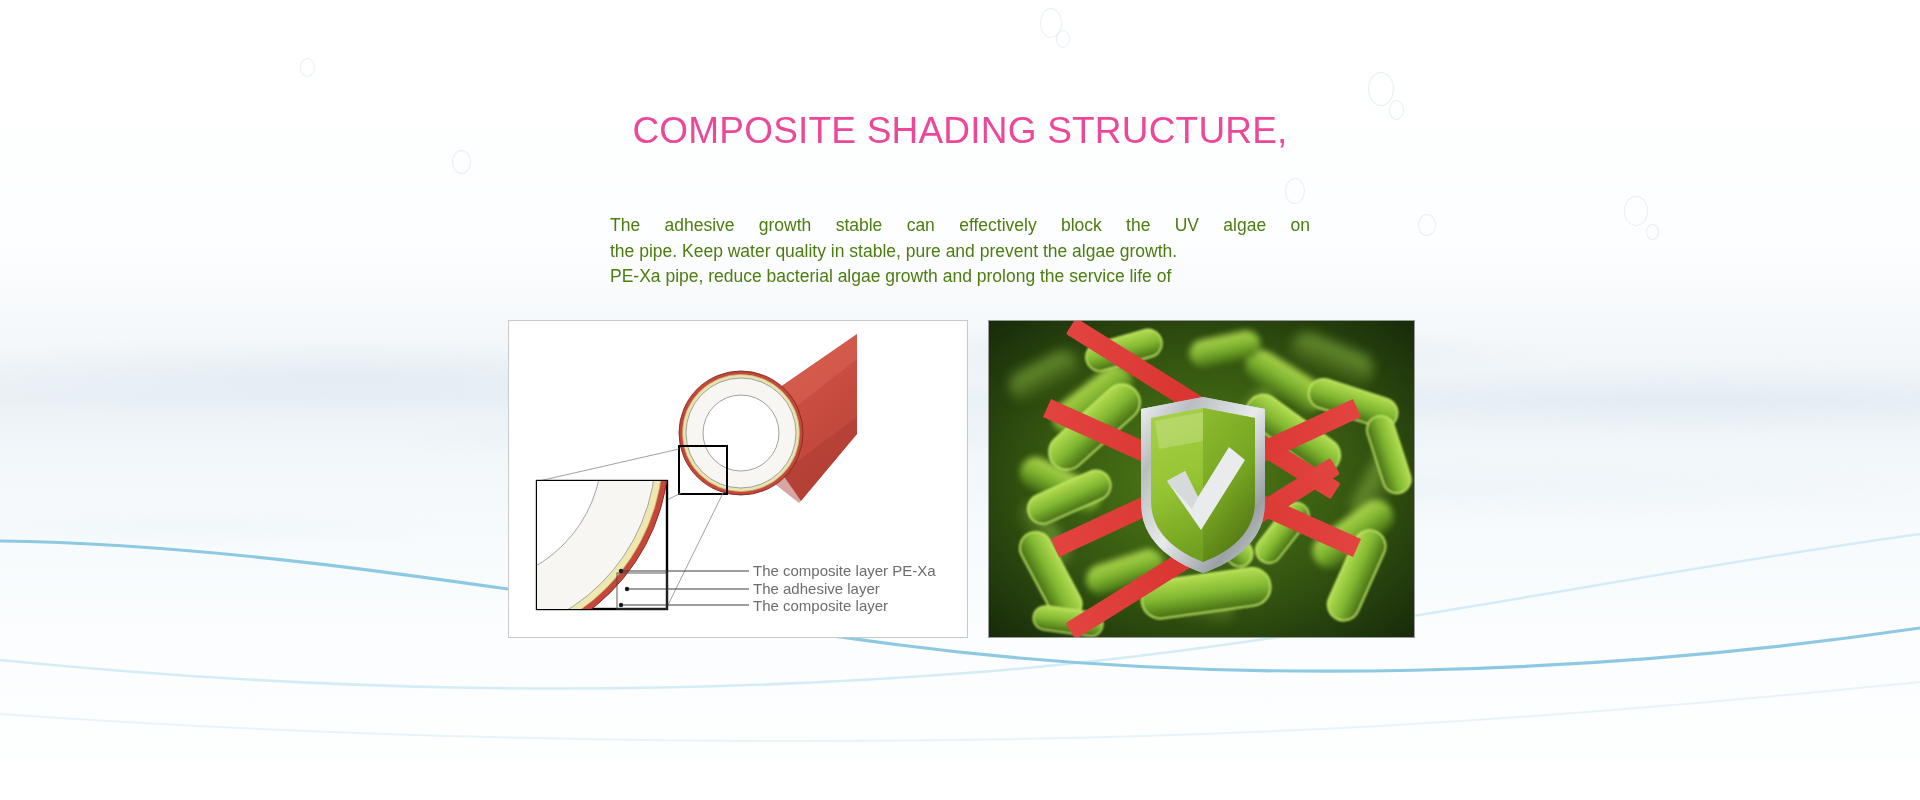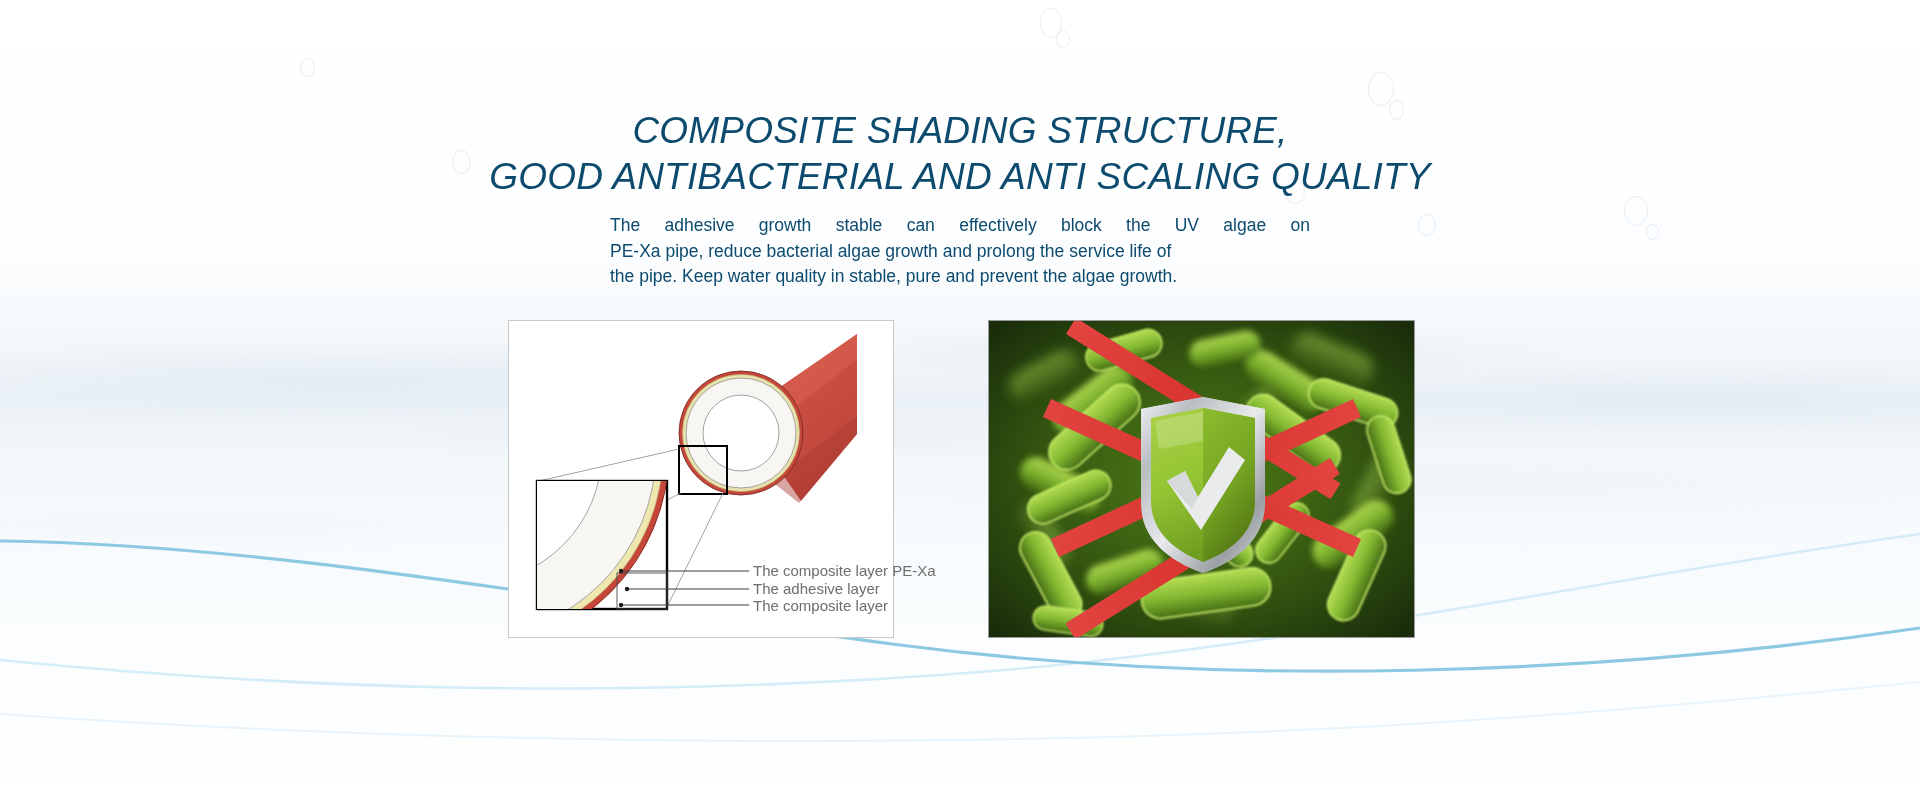--- a/index.html
+++ b/index.html
@@ -55,53 +55,52 @@
 
   
   #headline {
     position: absolute;
     left: 0; right: 0;
     top: 108px;
     text-align: center;
     z-index: 5;
   }
   .title-line {
-    color: #0c4a6e;
+    color: #ec4899;
     font-size: 37px;
     line-height: 46px;
     font-weight: 400;
     letter-spacing: .2px;
     white-space: nowrap;
-    font-style: italic;
   }
 
   #intro {
     position: absolute;
     left: 50%;
     transform: translateX(-50%);
     top: 213px;
     width: 700px;
     z-index: 5;
   }
   .intro-line {
-    color: #0c4a6e;
+    color: #4d7c0f;
     font-size: 17.5px;
     line-height: 25.5px;
     text-align: justify;
     text-align-last: left;
     white-space: nowrap;
   }
   .intro-line.just { display: flex; justify-content: space-between; }
   .intro-line.just span { display: inline-block; }
 
   
   #diagram-panel {
     position: absolute;
     left: 508px; top: 320px;
-    width: 386px; height: 318px;
+    width: 460px; height: 318px;
     background: #ffffff;
     border: 1px solid #c9c9c9;
     z-index: 4;
   }
   #diagram-svg { position: absolute; left: 0; top: 0; }
 
   #bacteria-panel {
     position: absolute;
     left: 988px; top: 320px;
     width: 427px; height: 318px;
@@ -133,39 +132,38 @@
 </div>
 
 <svg id="waves" viewBox="0 0 1920 800">
   <path d="M 0 660 C 300 690 620 700 980 672 C 1290 648 1620 575 1920 534" fill="none" stroke="#d4ecf8" stroke-width="2.6"></path>
   <path d="M 0 541 C 280 545 560 600 900 645 C 1230 688 1600 675 1920 628" fill="none" stroke="#8ec9e4" stroke-width="3.2"></path>
   <path d="M 0 714 C 400 742 900 752 1380 726 C 1620 712 1800 694 1920 682" fill="none" stroke="#e7f4fb" stroke-width="2"></path>
 </svg>
 
 <div id="headline">
   <div class="title-line">COMPOSITE SHADING STRUCTURE,</div>
-  <div class="title-line">GOOD ANTIBACTERIAL AND ANTI SCALING QUALITY</div>
 </div>
 
 <div id="intro">
   <div class="intro-line just">
     <span>The</span>
     <span>adhesive</span>
     <span>growth</span>
     <span>stable</span>
     <span>can</span>
     <span>effectively</span>
     <span>block</span>
     <span>the</span>
     <span>UV</span>
     <span>algae</span>
     <span>on</span>
   </div>
+  <div class="intro-line">the pipe. Keep water quality in stable, pure  and prevent the algae growth.</div>
   <div class="intro-line">PE-Xa pipe, reduce bacterial algae growth and prolong the service life of</div>
-  <div class="intro-line">the pipe. Keep water quality in stable, pure  and prevent the algae growth.</div>
 </div>
 
 <div id="diagram-panel">
   <svg id="diagram-svg" width="456" height="316" viewBox="0 0 456 316">
     <defs>
       <linearGradient id="gRed" x1="0" y1="0" x2="0.25" y2="1">
         <stop offset="0%" stop-color="#d8584a"></stop>
         <stop offset="45%" stop-color="#cb4a3e"></stop>
         <stop offset="100%" stop-color="#b83f35"></stop>
       </linearGradient>

